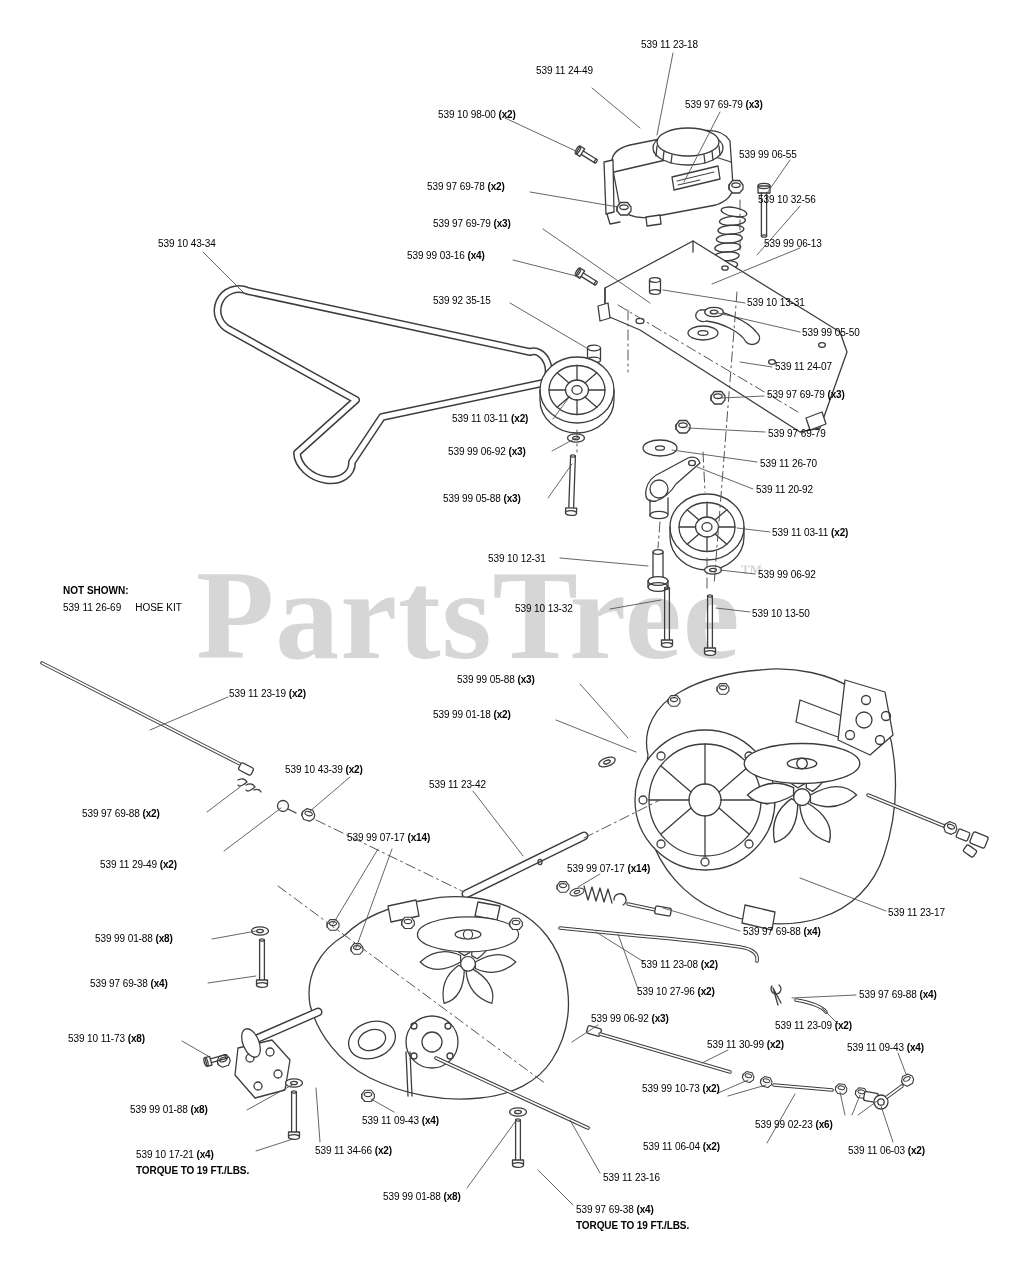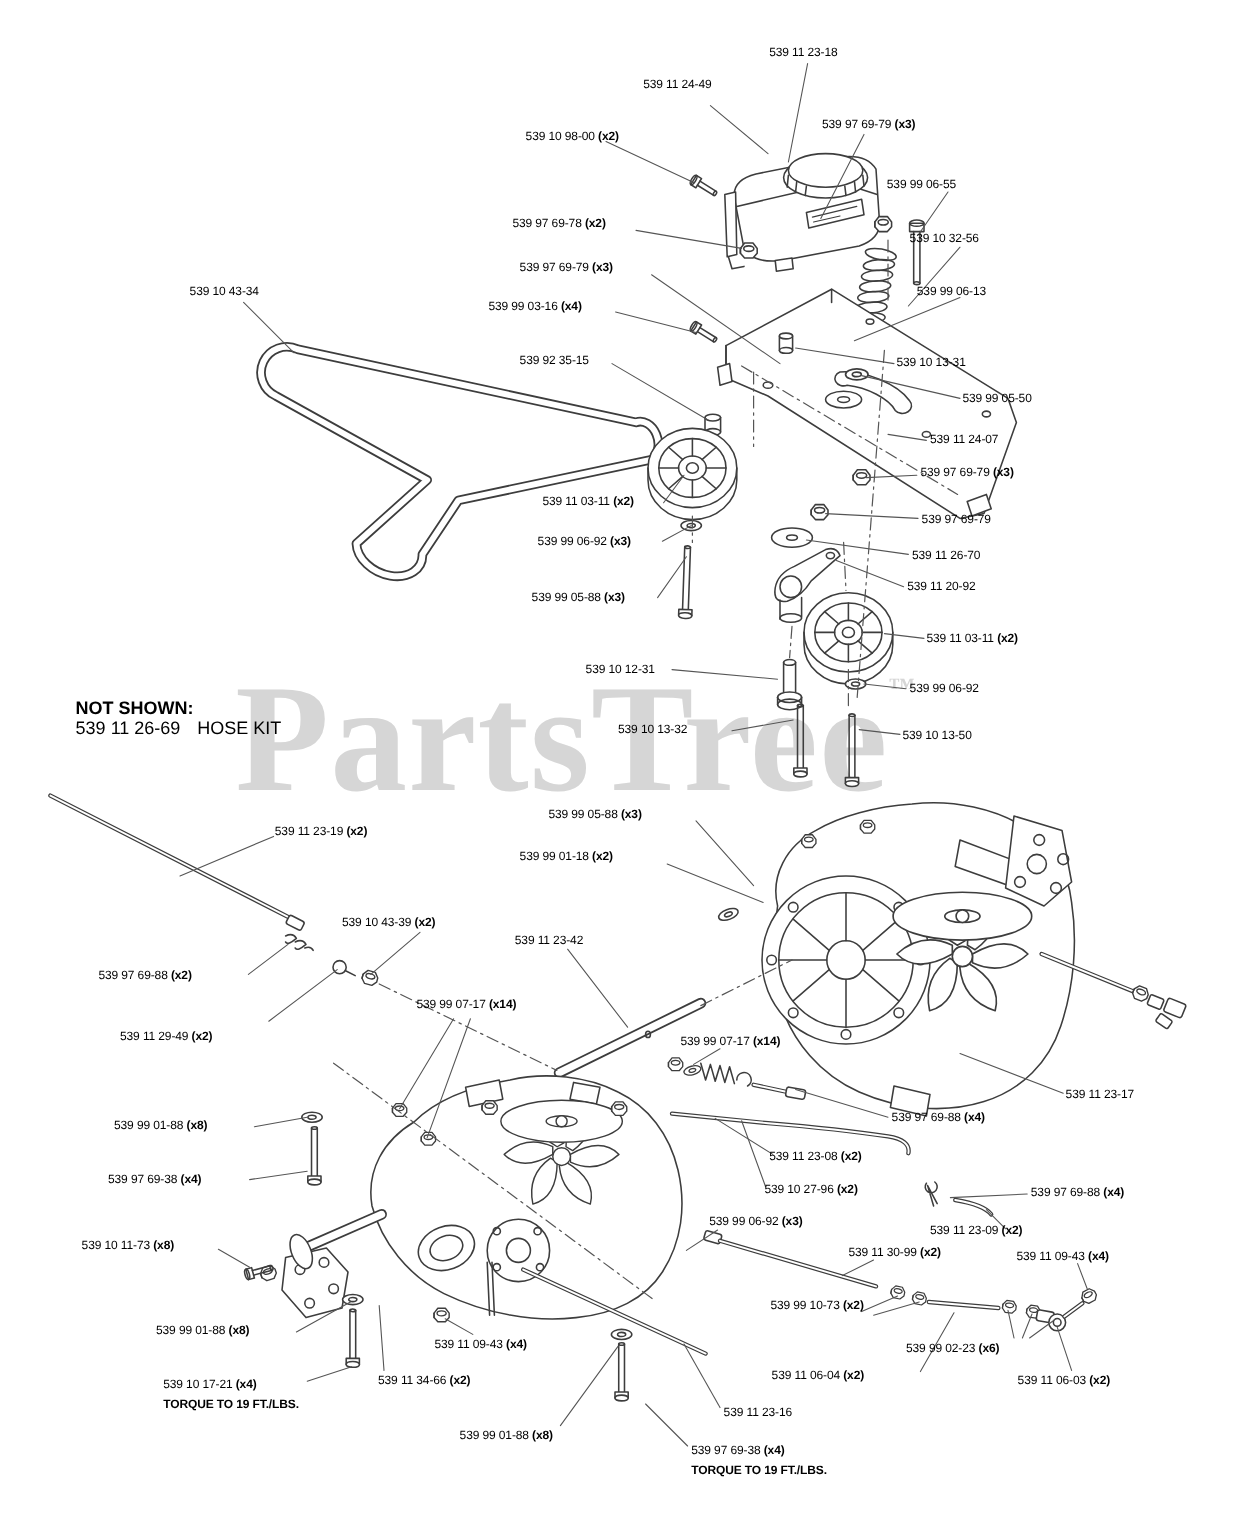--- a/index.html
+++ b/index.html
@@ -19,21 +19,21 @@
   #art .tube{stroke-width:9;}
   #art .tubew{stroke:#ffffff;stroke-width:6;}
   #art .thin{stroke-width:1;}
   #art g.leaders line{stroke:#555;stroke-width:0.9;}
   #art g.cons line{stroke:#555;stroke-width:1;stroke-dasharray:10 4 2 4;}
   .labels{position:absolute;left:0;top:0;width:100%;height:100%;z-index:3;}
   .part-label{position:absolute;font-size:10px;line-height:16px;color:#000;
               white-space:nowrap;letter-spacing:-0.1px;}
   .part-label .qty{font-weight:bold;}
   .part-label .note{font-weight:bold;}
-  .notshown{position:absolute;left:63px;top:582px;z-index:3;font-size:15px;line-height:17px;color:#000;}
+  .notshown{position:absolute;left:63px;top:582px;z-index:3;font-size:10px;line-height:17px;color:#000;}
   .notshown .ns-title{font-weight:bold;}
   .notshown .ns-name{margin-left:14px;}
 </style>
 </head>
 <body>
 
 <div class="stage">
 
   <div class="watermark" style="color: rgb(214, 214, 214);">
     <span>PartsTree</span><span class="tm">™</span>

